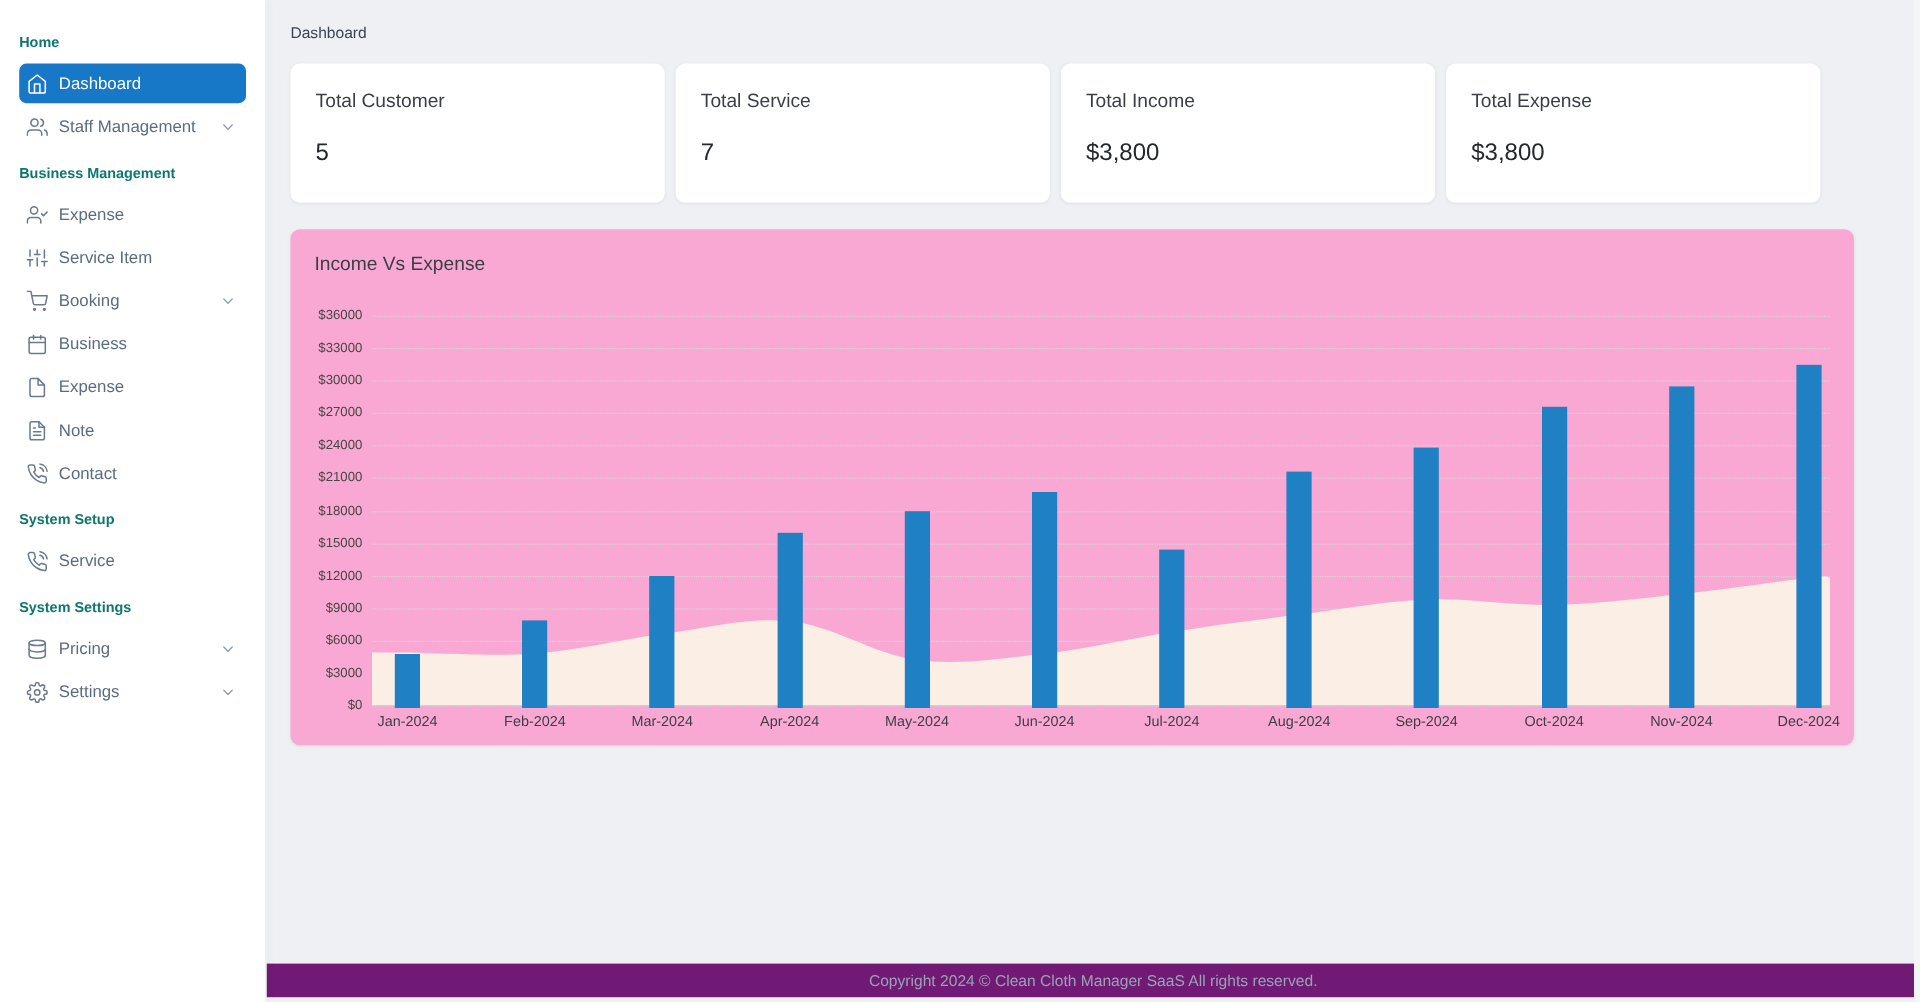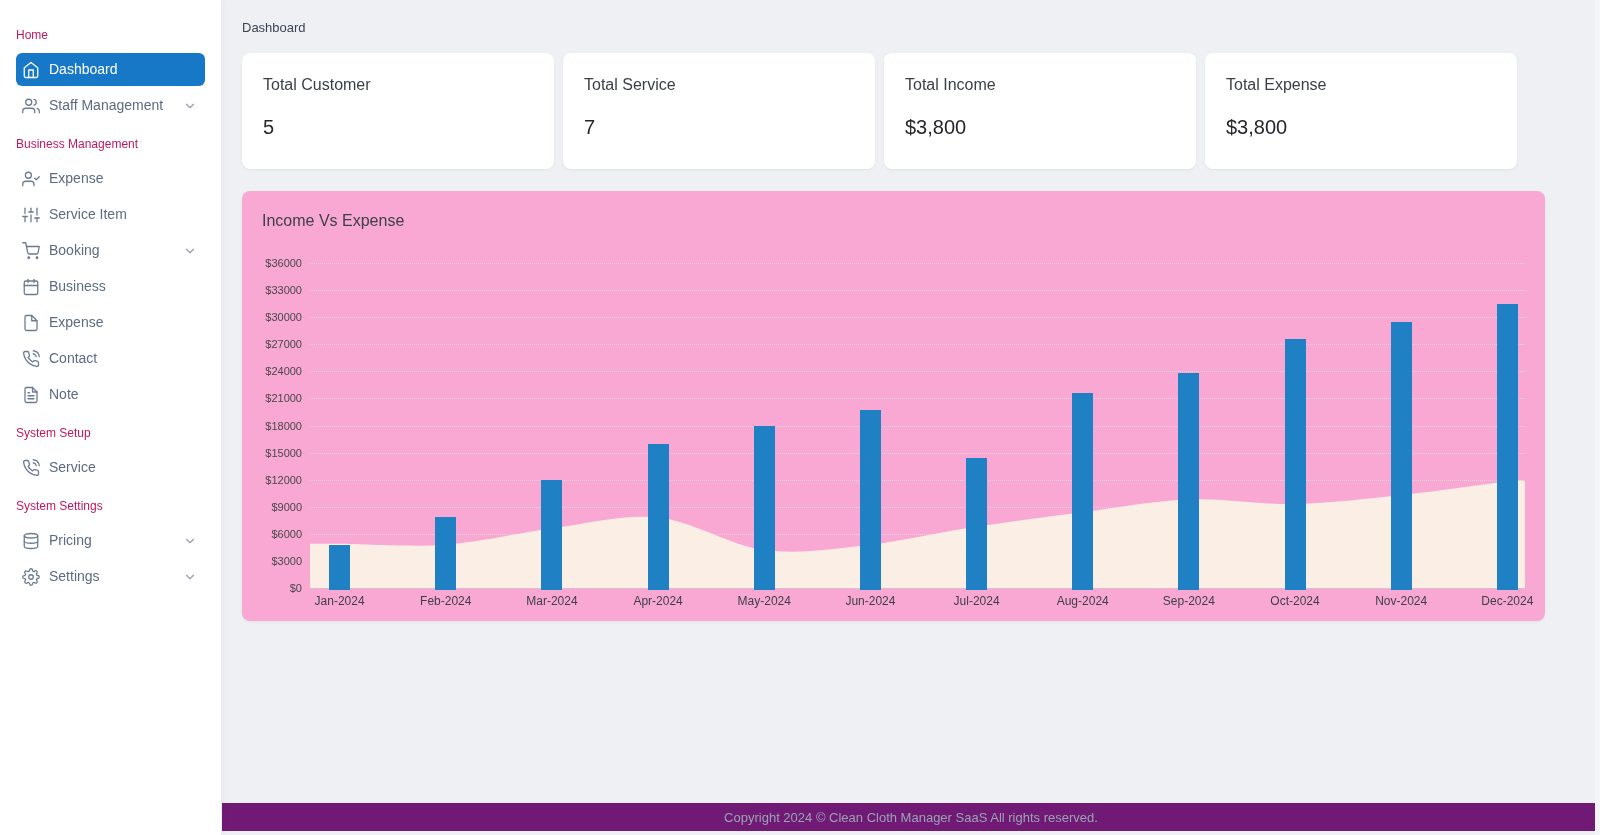--- a/index.html
+++ b/index.html
@@ -10,21 +10,21 @@
   }
   .app { display:flex; width:1600px; height:835px; position:relative; }
 
   
   .sidebar {
     width:222px; min-width:222px; background:#ffffff; height:835px;
     border-right:1px solid #e9ebef; padding-top:27px;
     box-shadow:0 0 10px rgba(30,40,60,.04); z-index:2;
   }
   .side-header {
-    font-size:12px; font-weight:normal; color:#be185d;
+    font-size:12px; font-weight:bold; color:#0f766e;
     padding:0 16px; margin:14px 0 10px 0; line-height:16px;
   }
   .side-header:first-child { margin-top:0; }
   .side-item {
     display:flex; align-items:center; gap:9px;
     margin:3px 16px; padding:7px 8px 7px 6px; border-radius:6px;
     color:#5c6b80; font-size:14px; cursor:pointer; line-height:19px;
   }
   .side-item .ic { width:18px; height:18px; display:inline-flex; color:#6b7a90; flex:none; }
   .side-item .ic svg { width:18px; height:18px; }
@@ -172,38 +172,38 @@
             <svg viewBox="0 0 24 24" fill="none" stroke="currentColor" stroke-width="1.7" stroke-linecap="round" stroke-linejoin="round">
               <path d="M13 2H6a2 2 0 0 0-2 2v16a2 2 0 0 0 2 2h12a2 2 0 0 0 2-2V9z"></path>
               <polyline points="13 2 13 9 20 9"></polyline>
             </svg>
           </span>
           <span>Expense</span>
         </div>
         <div class="side-item">
           <span class="ic">
             <svg viewBox="0 0 24 24" fill="none" stroke="currentColor" stroke-width="1.7" stroke-linecap="round" stroke-linejoin="round">
-              <path d="M15.05 5A5 5 0 0 1 19 8.95"></path>
-              <path d="M15.05 1A9 9 0 0 1 23 8.94"></path>
-              <path d="M22 16.92v3a2 2 0 0 1-2.18 2 19.79 19.79 0 0 1-8.63-3.07 19.5 19.5 0 0 1-6-6 19.79 19.79 0 0 1-3.07-8.67A2 2 0 0 1 4.11 2h3a2 2 0 0 1 2 1.72 12.84 12.84 0 0 0 .7 2.81 2 2 0 0 1-.45 2.11L8.09 9.91a16 16 0 0 0 6 6l1.27-1.27a2 2 0 0 1 2.11-.45 12.84 12.84 0 0 0 2.81.7A2 2 0 0 1 22 16.92z"></path>
-            </svg>
-          </span>
-          <span>Contact</span>
-        </div>
-        <div class="side-item">
-          <span class="ic">
-            <svg viewBox="0 0 24 24" fill="none" stroke="currentColor" stroke-width="1.7" stroke-linecap="round" stroke-linejoin="round">
               <path d="M14 2H6a2 2 0 0 0-2 2v16a2 2 0 0 0 2 2h12a2 2 0 0 0 2-2V8z"></path>
               <polyline points="14 2 14 8 20 8"></polyline>
               <line x1="16" y1="13" x2="8" y2="13"></line>
               <line x1="16" y1="17" x2="8" y2="17"></line>
               <polyline points="10 9 9 9 8 9"></polyline>
             </svg>
           </span>
           <span>Note</span>
+        </div>
+        <div class="side-item">
+          <span class="ic">
+            <svg viewBox="0 0 24 24" fill="none" stroke="currentColor" stroke-width="1.7" stroke-linecap="round" stroke-linejoin="round">
+              <path d="M15.05 5A5 5 0 0 1 19 8.95"></path>
+              <path d="M15.05 1A9 9 0 0 1 23 8.94"></path>
+              <path d="M22 16.92v3a2 2 0 0 1-2.18 2 19.79 19.79 0 0 1-8.63-3.07 19.5 19.5 0 0 1-6-6 19.79 19.79 0 0 1-3.07-8.67A2 2 0 0 1 4.11 2h3a2 2 0 0 1 2 1.72 12.84 12.84 0 0 0 .7 2.81 2 2 0 0 1-.45 2.11L8.09 9.91a16 16 0 0 0 6 6l1.27-1.27a2 2 0 0 1 2.11-.45 12.84 12.84 0 0 0 2.81.7A2 2 0 0 1 22 16.92z"></path>
+            </svg>
+          </span>
+          <span>Contact</span>
         </div>
         <div class="side-header">System Setup</div>
         <div class="side-item">
           <span class="ic">
             <svg viewBox="0 0 24 24" fill="none" stroke="currentColor" stroke-width="1.7" stroke-linecap="round" stroke-linejoin="round">
               <path d="M15.05 5A5 5 0 0 1 19 8.95"></path>
               <path d="M15.05 1A9 9 0 0 1 23 8.94"></path>
               <path d="M22 16.92v3a2 2 0 0 1-2.18 2 19.79 19.79 0 0 1-8.63-3.07 19.5 19.5 0 0 1-6-6 19.79 19.79 0 0 1-3.07-8.67A2 2 0 0 1 4.11 2h3a2 2 0 0 1 2 1.72 12.84 12.84 0 0 0 .7 2.81 2 2 0 0 1-.45 2.11L8.09 9.91a16 16 0 0 0 6 6l1.27-1.27a2 2 0 0 1 2.11-.45 12.84 12.84 0 0 0 2.81.7A2 2 0 0 1 22 16.92z"></path>
             </svg>
           </span>

